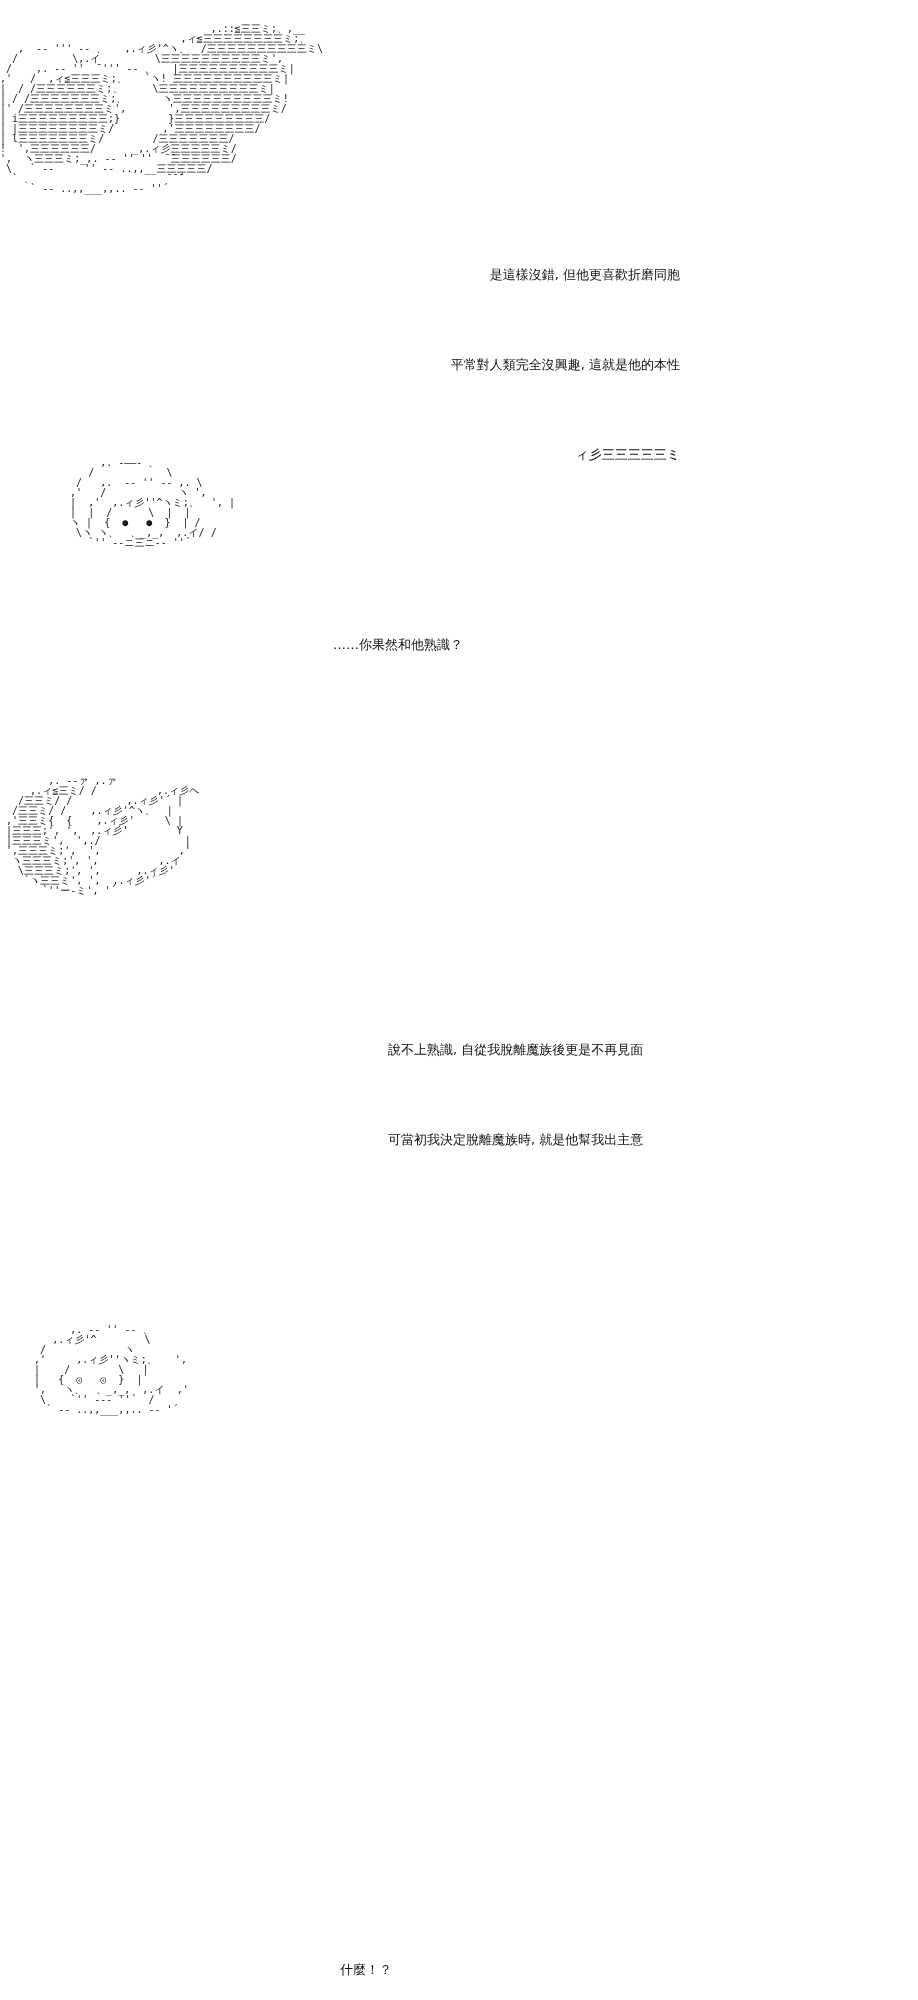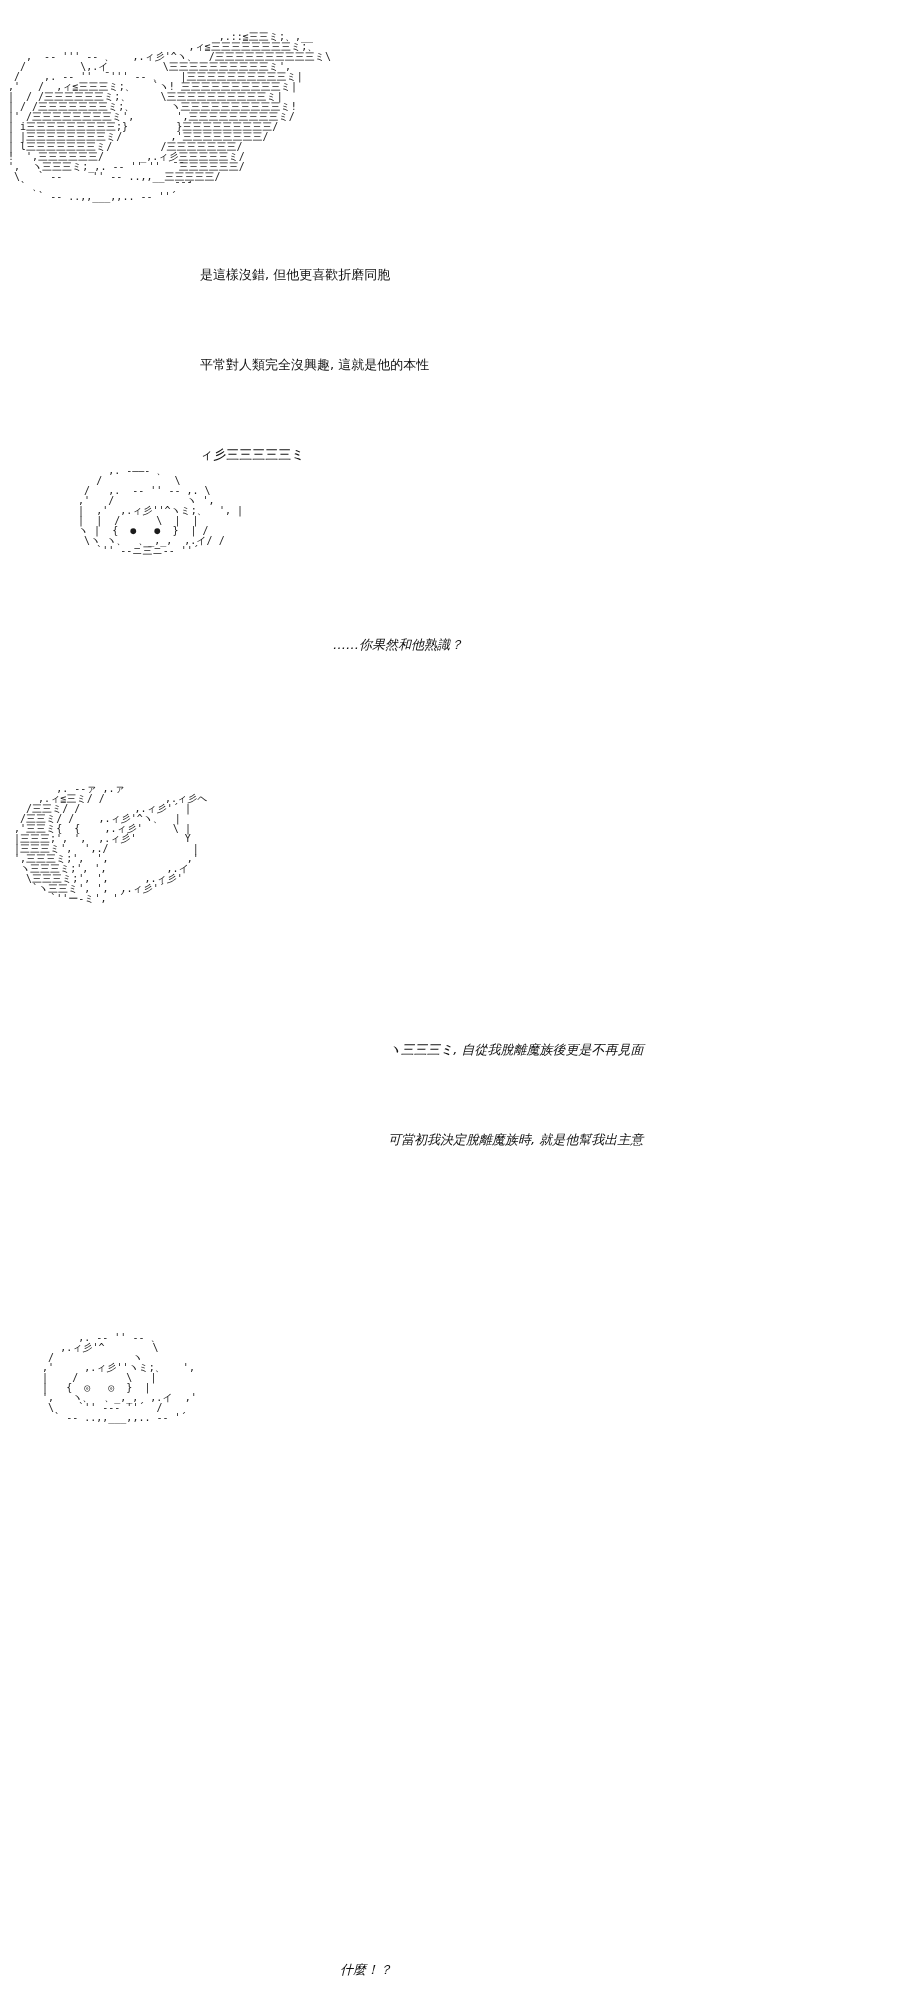--- a/index.html
+++ b/index.html
@@ -25,37 +25,37 @@
     position: absolute;
     width: 918px;
   }
   .aa {
     font-family: "DejaVu Sans Mono", "Liberation Mono", monospace;
     font-size: 10px;
     line-height: 10px;
     letter-spacing: 0px;
     white-space: pre;
     color: #1b1b1b;
-    margin: 8px;
+    margin: 0;
     padding: 0;
   }
   .dialog {
     position: absolute;
     font-family: "DejaVu Sans", "Liberation Sans", sans-serif;
     font-size: 13px;
     line-height: 30px;
     color: #101010;
     white-space: pre;
   }
   .dialog .line {
     display: block;
     white-space: pre;
   }
-  .d-right { text-align: left; }
-  .d-left { text-align: left; font-style: italic; }
+  .d-right { text-align: right; }
+  .d-left { text-align: left; }
 </style>
 </head>
 <body>
 
 <div class="page">
 
   <div class="panel" style="top:24px; left:0;">
     <pre class="aa">                                   ,.::≦三三ミ;、,__
                               ,ィ≦三三三三三三三三ミ;、
    ,  -‐ ''' ‐- 、   ,.ィ彡'^ヽ、  /三三三三三三三三三三ミ\
@@ -103,21 +103,21 @@
  ,'三三ミ{  {    ,.ィ彡'     \ |
  |三三三;', ',  ,.ィ彡'        Y
  |三三三ミ',  ',./              |
  ',三三三ミ;',  ',             ,'
   ヽ三三三ミ;', ',          ,.イ
    \三三三ミ;', ',      ,.ィ彡'
     `ヽ三三ミ', ',  ,.ィ彡'´
        `''ー-ミ', '´</pre>
   </div>
   <div class="dialog d-left" style="top:975px; left:388px; width:500px;">
-    <span class="line">ヽ三三三ミ, 自從我脫離魔族後更是不再見面</span>
+    <span class="line">說不上熟識, 自從我脫離魔族後更是不再見面</span>
     <span class="line">可當初我決定脫離魔族時, 就是他幫我出主意</span>
   </div>
 
   <div class="panel" style="top:1325px; left:10px;">
     <pre class="aa">          ,. -‐ '' ‐- 、
        ,.ィ彡'^        \
      /             ヽ
     ,'     ,.ィ彡''ヽミ;、   ',
     |    /        \   |
     |   {  ◎   ◎  }  |

